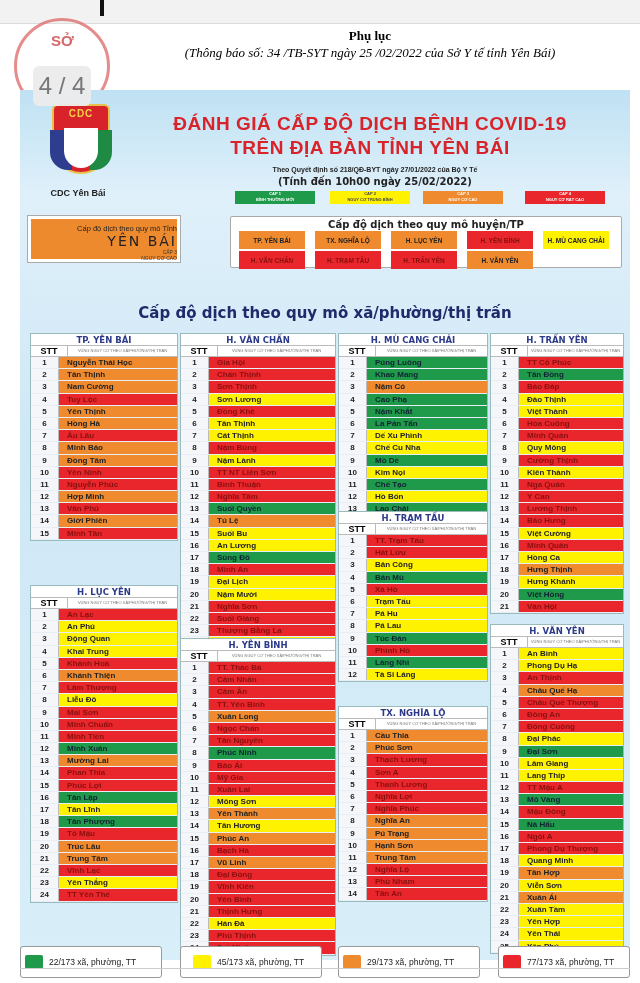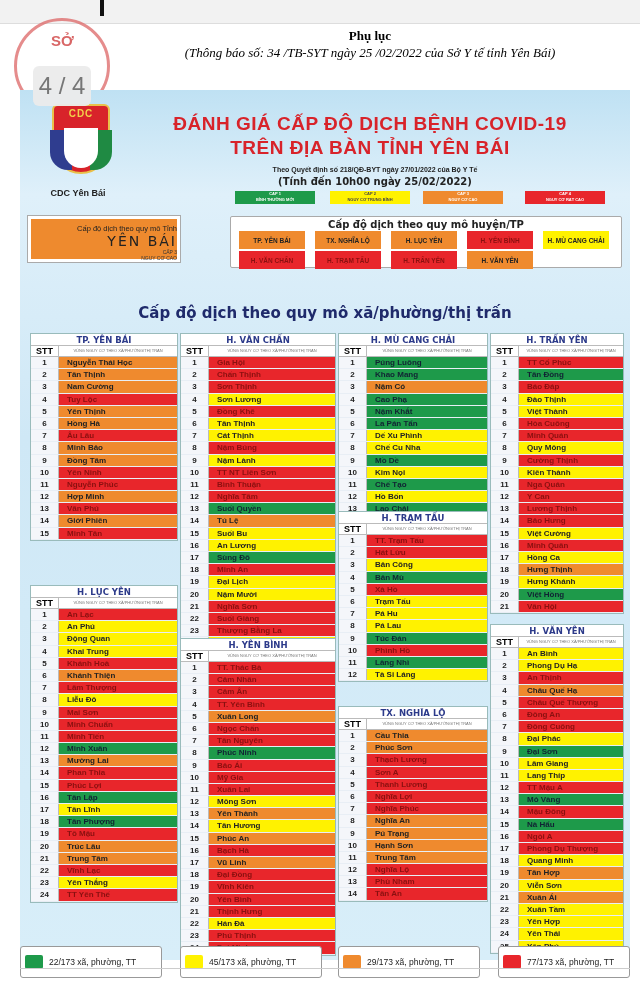--- a/index.html
+++ b/index.html
@@ -30,21 +30,21 @@
 .prov .a{font-size:7.5px;color:#222;margin-top:5px}
 .prov .b{font-size:14px;font-weight:normal;color:#222;letter-spacing:2px;font-family:"DejaVu Sans",sans-serif}
 .prov .c{font-size:5px;color:#333;line-height:6px}
 .dist{position:absolute;left:210px;top:126px;width:392px;height:52px;background:#fff;border:1px solid #aaa;border-radius:2px}
 .dist .h{font-size:10px;font-weight:bold;color:#222;text-align:center;margin-top:2px;font-family:"DejaVu Sans",sans-serif}
 .dcell{position:absolute;height:18px;width:66px;font-size:6.5px;font-weight:bold;text-align:center;display:flex;align-items:center;justify-content:center;line-height:7px}
 .sec-title{position:absolute;left:0;top:214px;width:610px;text-align:center;font-size:15px;font-weight:bold;color:#1f2a6b;font-family:"DejaVu Sans",sans-serif}
 .tbl{position:absolute;background:#fff;border:1px solid #9bb;}
 .tbl .th{height:12px;text-align:center;font-size:8.5px;font-weight:bold;color:#2c3a8a;border-bottom:1px solid #bbb;line-height:12px;font-family:"DejaVu Sans",sans-serif}
 .tbl .hrow{display:flex;border-bottom:1px solid #bbb}
-.tbl .hrow .s{width:28px;font-size:9px;font-weight:bold;text-align:left;border-right:1px solid #bbb;display:flex;align-items:center;justify-content:center}
+.tbl .hrow .s{width:37px;font-size:9px;font-weight:bold;text-align:left;border-right:1px solid #bbb;display:flex;align-items:center;justify-content:center}
 .tbl .hrow .v{flex:1;font-size:4px;color:#777;text-align:center;line-height:5px;padding-top:2px}
 .tbl .row{display:flex;height:12.2px;border-bottom:1px solid #e8eef5}
 .tbl .row .n{width:28px;font-size:8px;font-weight:bold;text-align:center;color:#222;border-right:1px solid #bbb;line-height:12px;background:#f4f6fa}
 .tbl .row .nm{flex:1;font-size:8px;font-weight:bold;padding-left:8px;line-height:12px;white-space:nowrap;overflow:hidden}
 .c-g{background:#1e9a4a;color:#123}
 .c-y{background:#fff200;color:#222}
 .c-o{background:#ef8a2e;color:#222}
 .c-r{background:#e8262b;color:#8a1010}
 .legend{position:absolute;left:20px;top:946px;width:610px;height:20px}
 .lg{position:absolute;top:0;height:32px;background:#fff;border:1px solid #999;border-radius:3px;font-size:8.5px;color:#222;display:flex;align-items:center}
@@ -882,21 +882,21 @@
     </div>
 </div>
 
 <div class="pager">4 / 4</div>
 
 <div class="legend" id="legend">
     <div class="lg" style="left: 0px; width: 142px;">
       <span class="sw" style="background:#1e9a4a"></span>
       <span>22/173 xã, phường, TT</span>
     </div>
-    <div class="lg" style="left: 160px; width: 142px;">
+    <div class="lg" style="left: 160px; width: 142px; padding-left: 8px;">
       <span class="sw" style="background:#fff200"></span>
       <span>45/173 xã, phường, TT</span>
     </div>
     <div class="lg" style="left: 318px; width: 142px;">
       <span class="sw" style="background:#ef8a2e"></span>
       <span>29/173 xã, phường, TT</span>
     </div>
     <div class="lg" style="left: 478px; width: 132px;">
       <span class="sw" style="background:#e8262b"></span>
       <span>77/173 xã, phường, TT</span>

